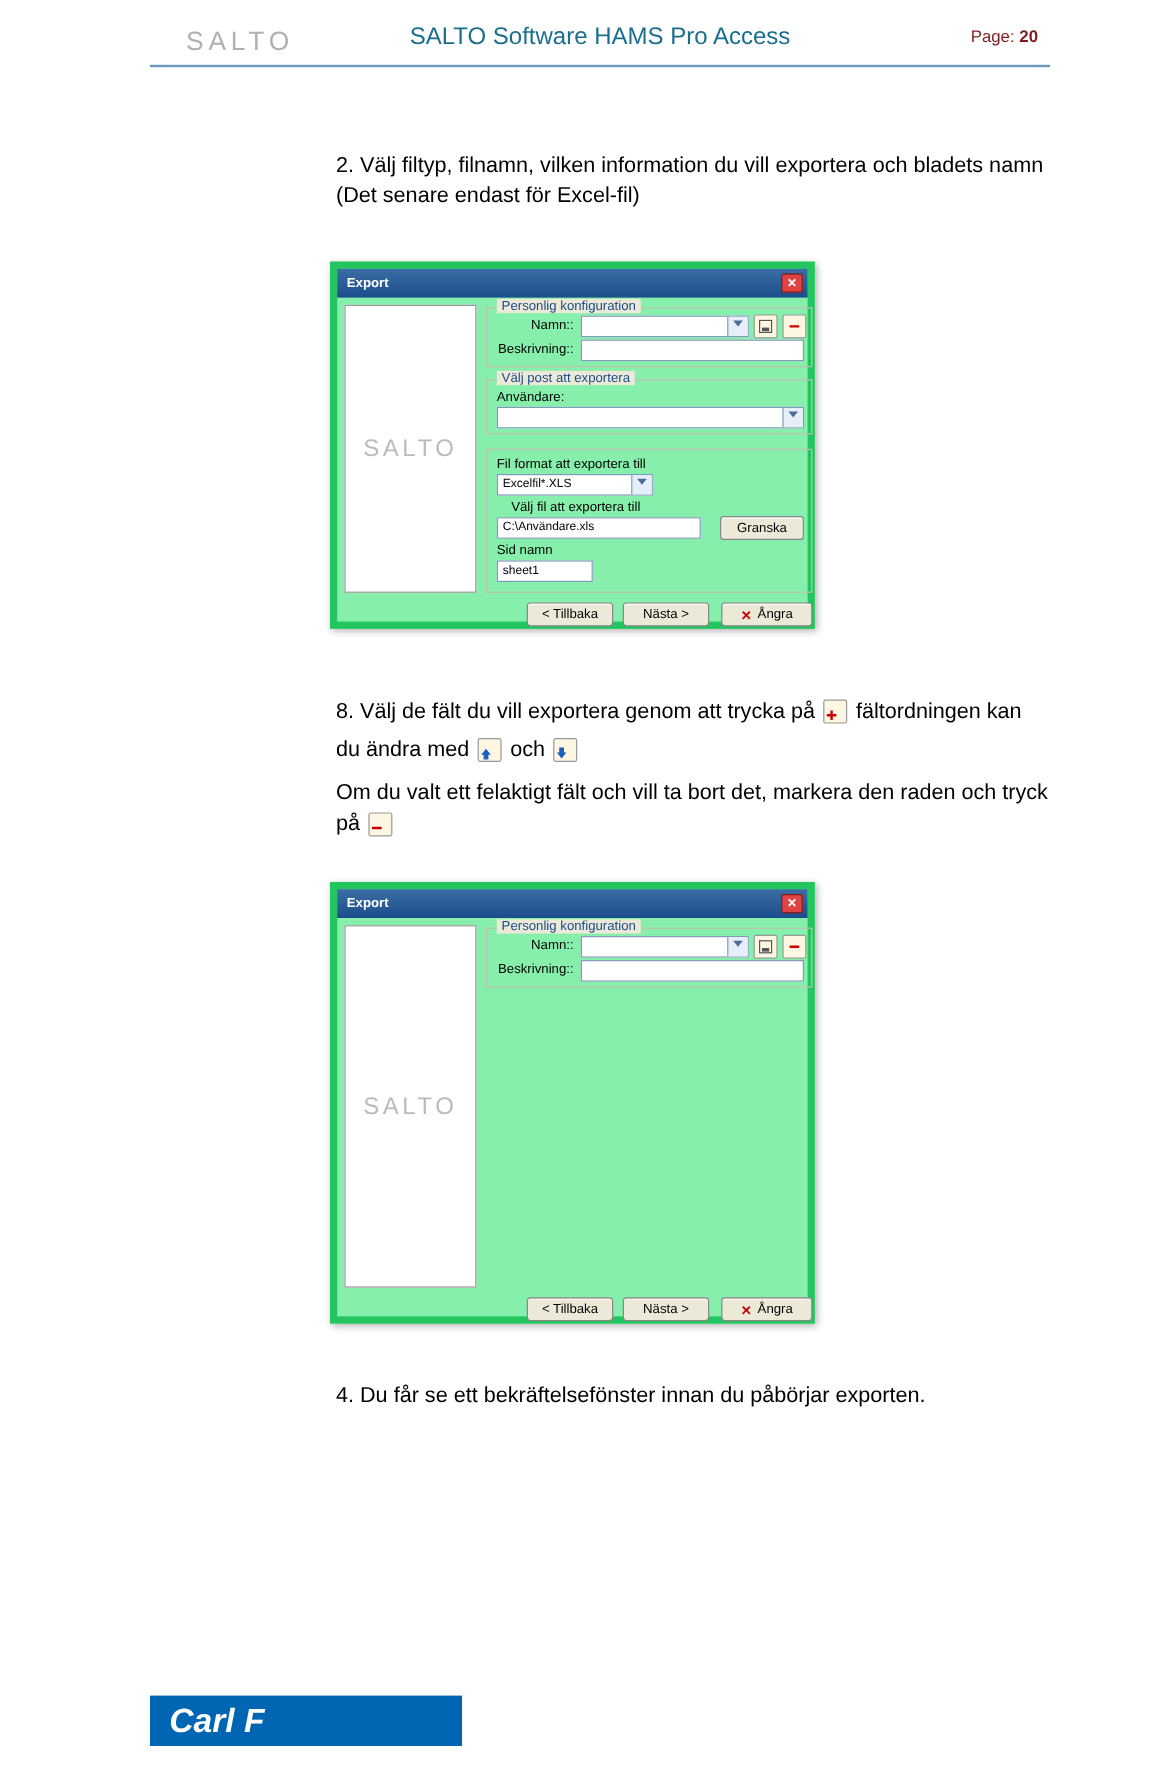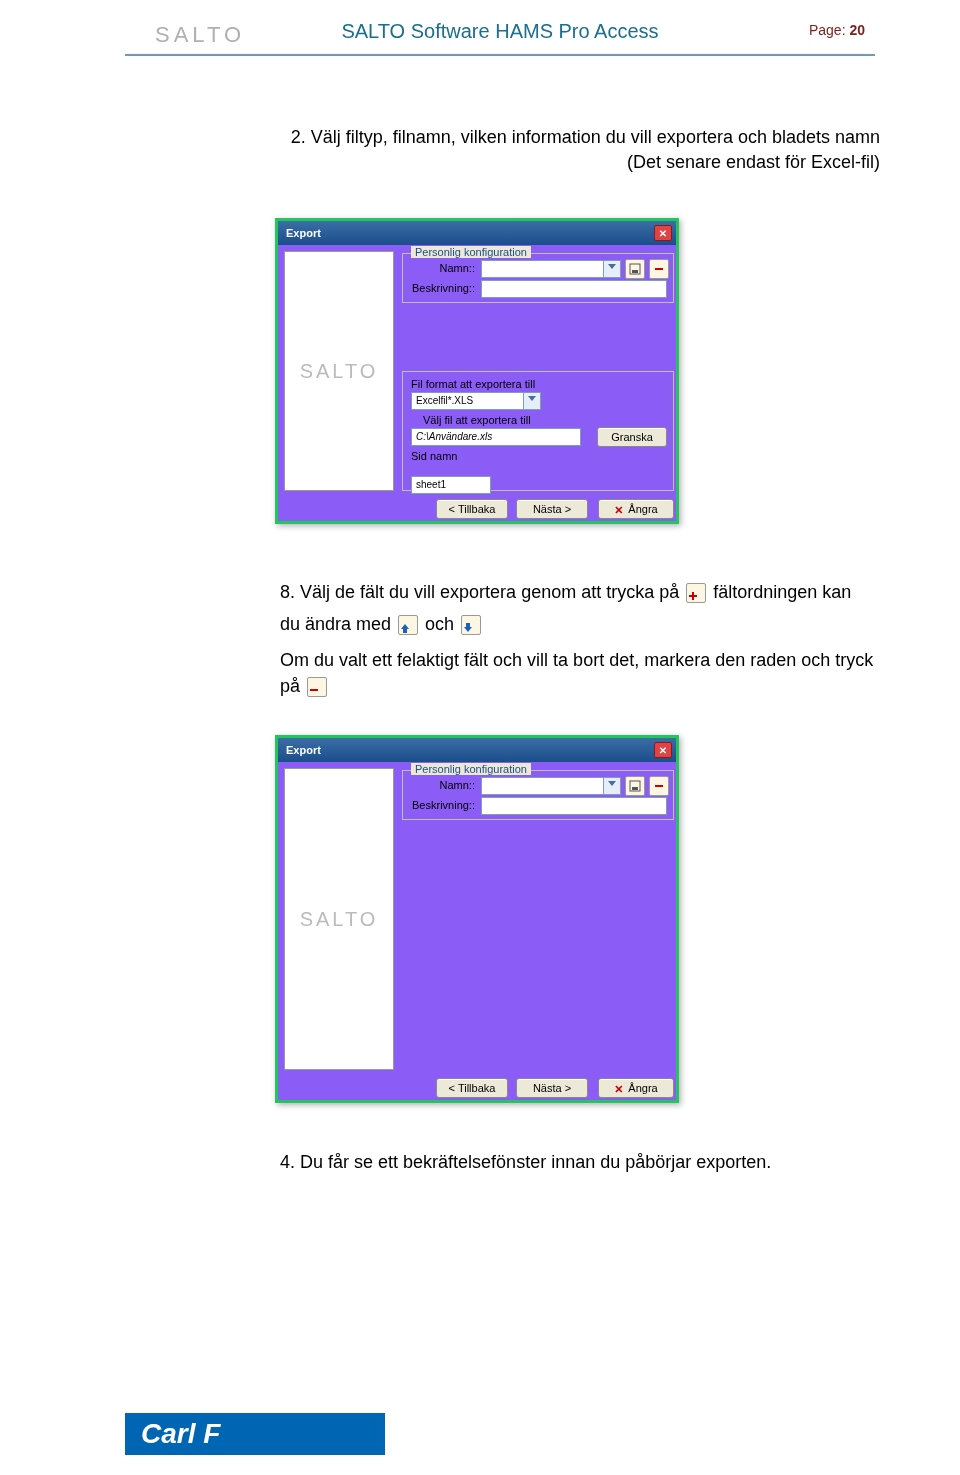--- a/index.html
+++ b/index.html
@@ -55,22 +55,22 @@
   }
   .para .inline-icon {
     display: inline-block;
     vertical-align: middle;
     margin: 0 2px;
   }
 
   
   .win {
     position: absolute;
-    background: #8b5cf6;
-    border: 3px solid #22c55e;
+    background: #86efac;
+    border: 6px solid #22c55e;
     box-shadow: 2px 2px 6px rgba(0,0,0,.3);
     font-size: 11px;
   }
   .titlebar {
     height: 24px;
     background: linear-gradient(#3b6ea5,#1b4d8b);
     color: #fff;
     display: flex;
     align-items: center;
     justify-content: space-between;
@@ -208,21 +208,21 @@
 
 <div class="doc-header">
   <div class="logo">SALTO</div>
   <div class="title">SALTO Software HAMS Pro Access</div>
   <div class="page">
     <span>Page:</span>
     <b>20</b>
   </div>
 </div>
 
-<div class="para" style="left:280px; top:125px; width:600px;text-align:right;">2. Välj filtyp, filnamn, vilken information du vill exportera och bladets namn (Det senare endast för Excel-fil)</div>
+<div class="para" style="left:280px; top:125px; width:600px;">2. Välj filtyp, filnamn, vilken information du vill exportera och bladets namn (Det senare endast för Excel-fil)</div>
 
 <div class="win" style="left:275px; top:218px; width:404px; height:306px;">
   <div class="titlebar">
     <span>Export</span>
     <div class="closebtn">✕</div>
   </div>
 
   <div class="sidepanel" style="top:30px; height:240px;">
     <span>SALTO</span>
   </div>
@@ -241,36 +241,43 @@
     </div>
     <div class="iconbtn" style="position:absolute; left:246px; top:5px;">
       <svg viewBox="0 0 12 12">
           <line x1="2" y1="6" x2="10" y2="6" stroke="#c00" stroke-width="2"></line>
         </svg>
     </div>
     <div class="lbl" style="left:6px; top:28px; text-align:right; width:66px;">Beskrivning::</div>
     <div class="txtbox" style="left:78px; top:26px; width:186px;"></div>
   </div>
 
+  <div class="group" style="left:124px; top:92px; width:272px; height:46px;">
+    <div class="legend">Välj post att exportera</div>
+    <div class="lbl" style="left:8px; top:8px;">Användare:</div>
+    <div class="cbox" style="left:8px; top:22px; width:256px;">
+        <span class="chev"></span>
+      </div>
+  </div>
 
   <div class="group" style="left:124px; top:150px; width:272px; height:120px;">
     <div class="lbl" style="left:8px; top:6px;">Fil format att exportera till</div>
     <div class="cbox" style="left:8px; top:20px; width:130px;">
       <span>Excelfil*.XLS</span>
       <span class="chev"></span>
     </div>
     <div class="lbl" style="left:8px; top:42px;margin-left:12px;">Välj fil att exportera till</div>
-    <div class="txtbox" style="left:8px; top:56px; width:170px;font-style:italic;">
+    <div class="txtbox" style="left:8px; top:56px; width:170px;">
       <span>C:\Användare.xls</span>
     </div>
     <div class="btn" style="left:194px; top:55px; width:70px;">
       <span>Granska</span>
     </div>
     <div class="lbl" style="left:8px; top:78px;">Sid namn</div>
-    <div class="txtbox" style="left:8px; top:92px; width:80px;margin-top:12px;">
+    <div class="txtbox" style="left:8px; top:92px; width:80px;">
       <span>sheet1</span>
     </div>
   </div>
 
   <div class="btn" style="left:158px; top:278px; width:72px;">
     <span>&lt; Tillbaka</span>
   </div>
   <div class="btn" style="left:238px; top:278px; width:72px;">
     <span>Nästa &gt;</span>
   </div>

